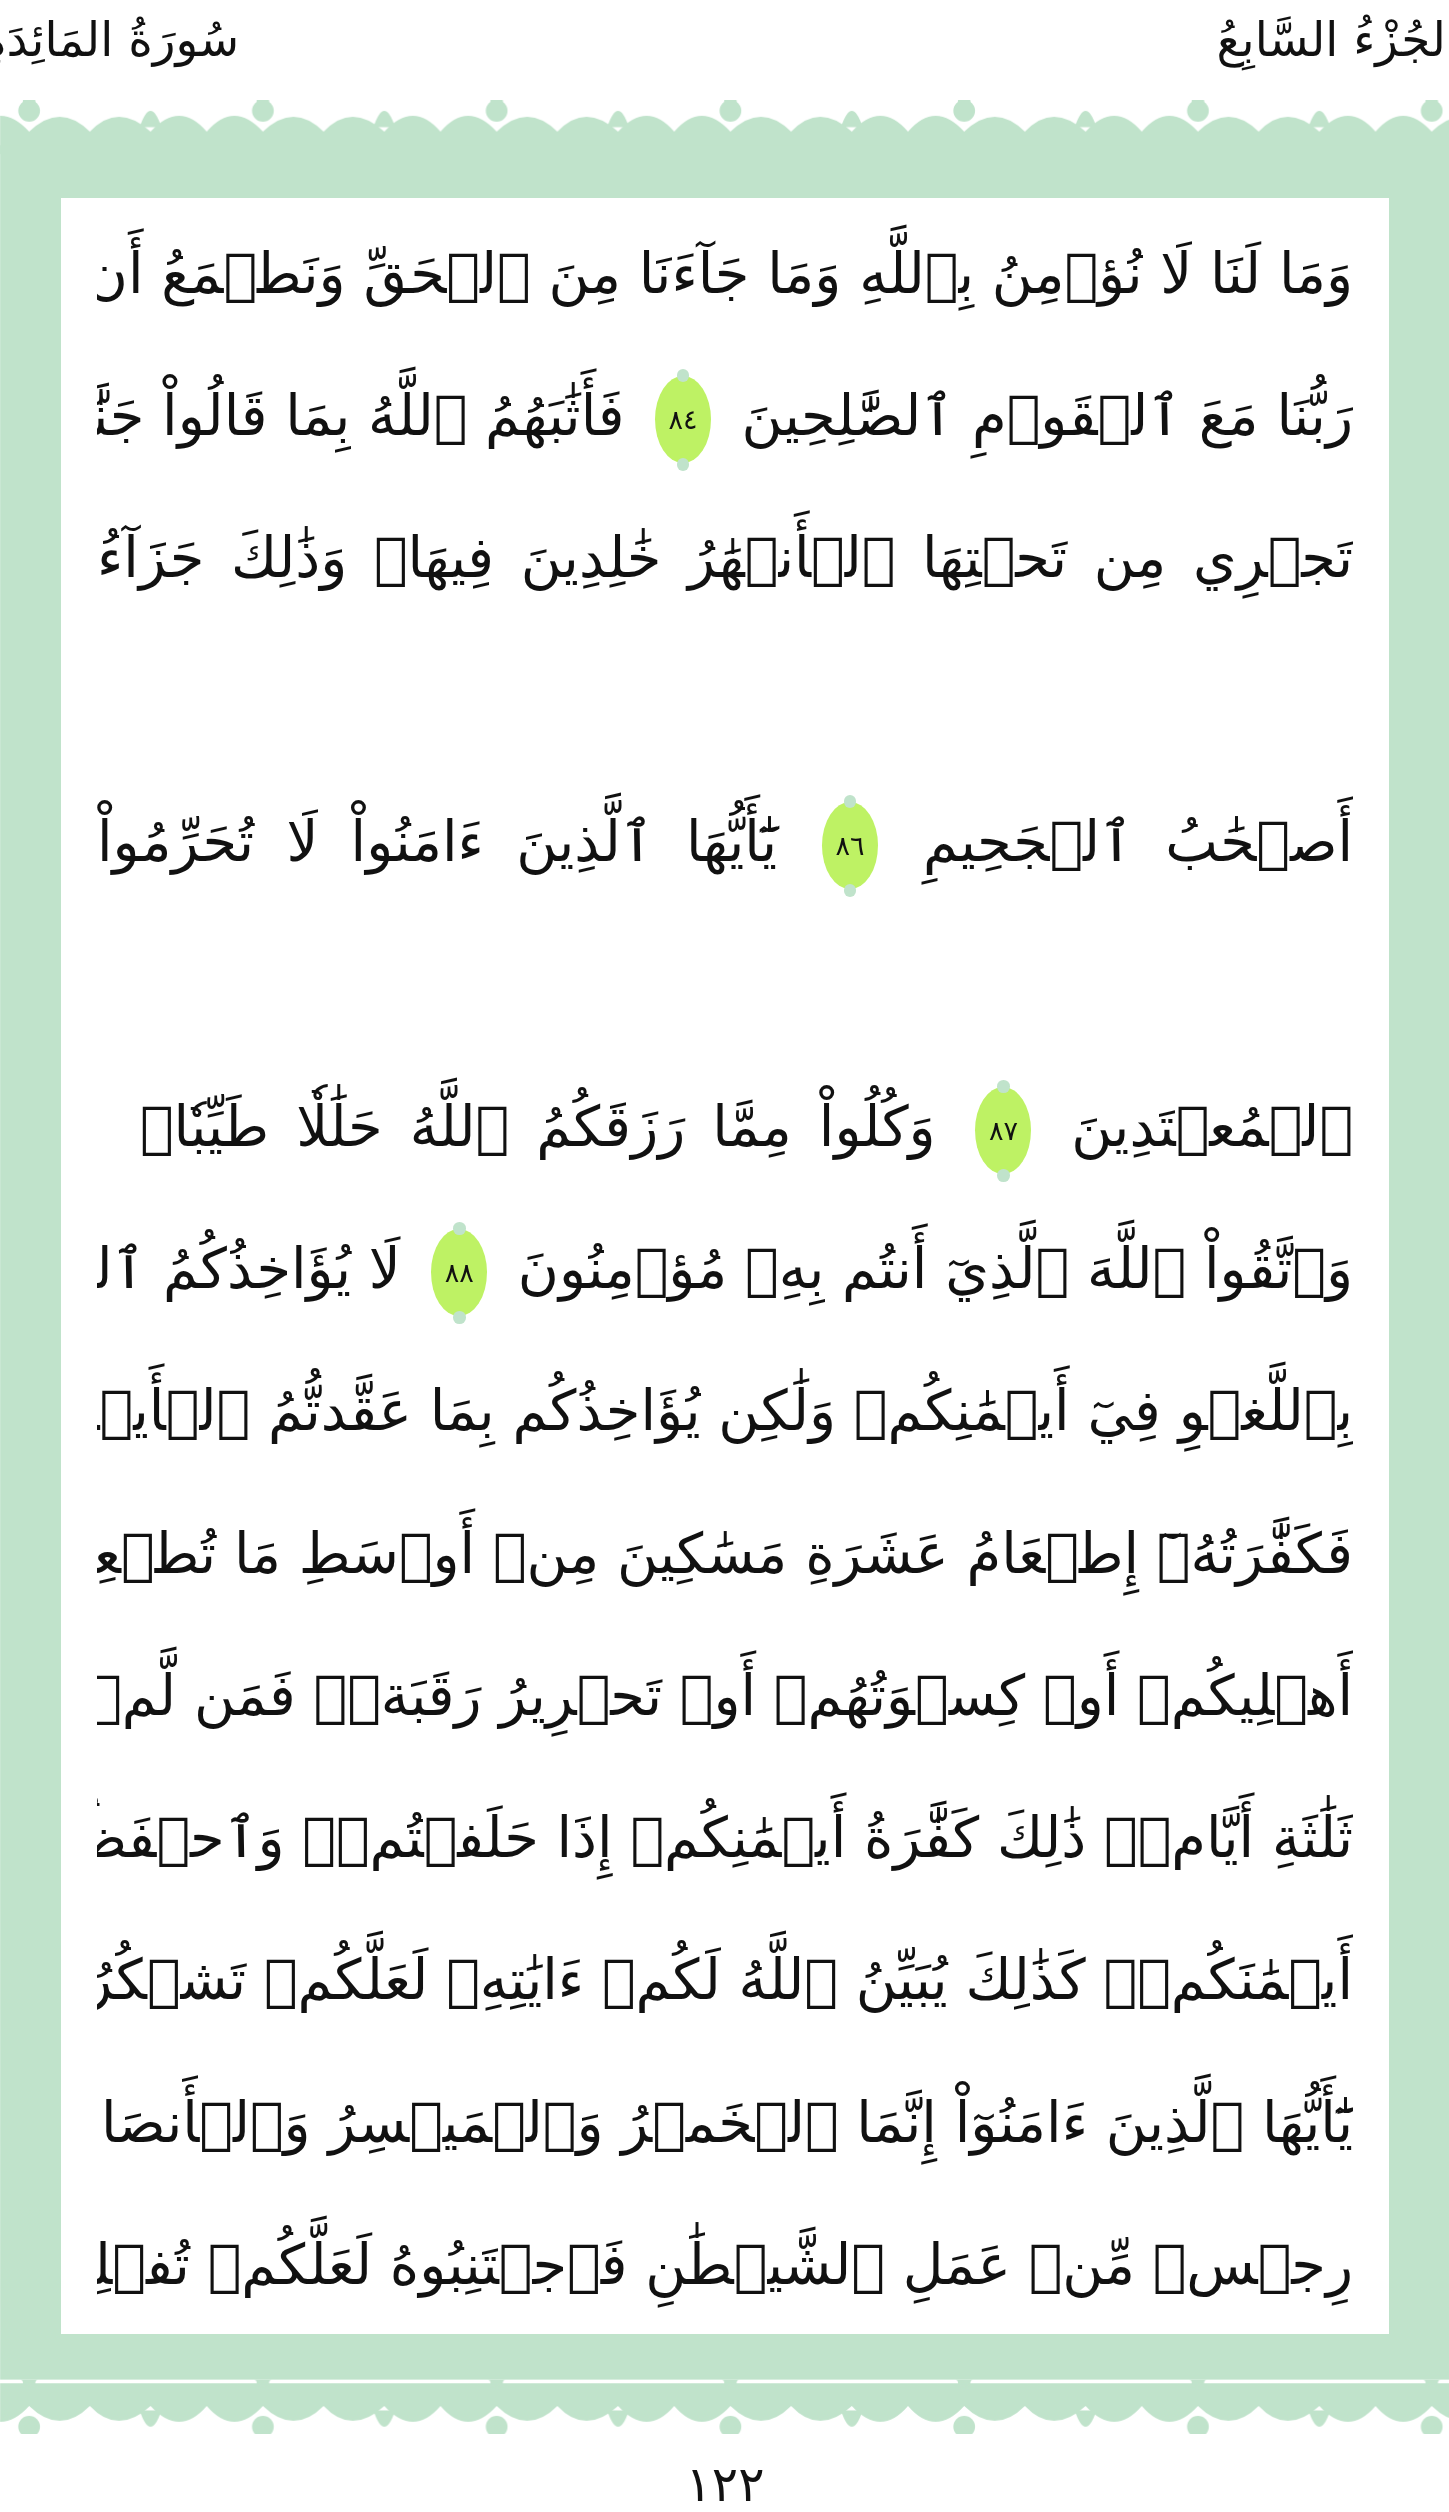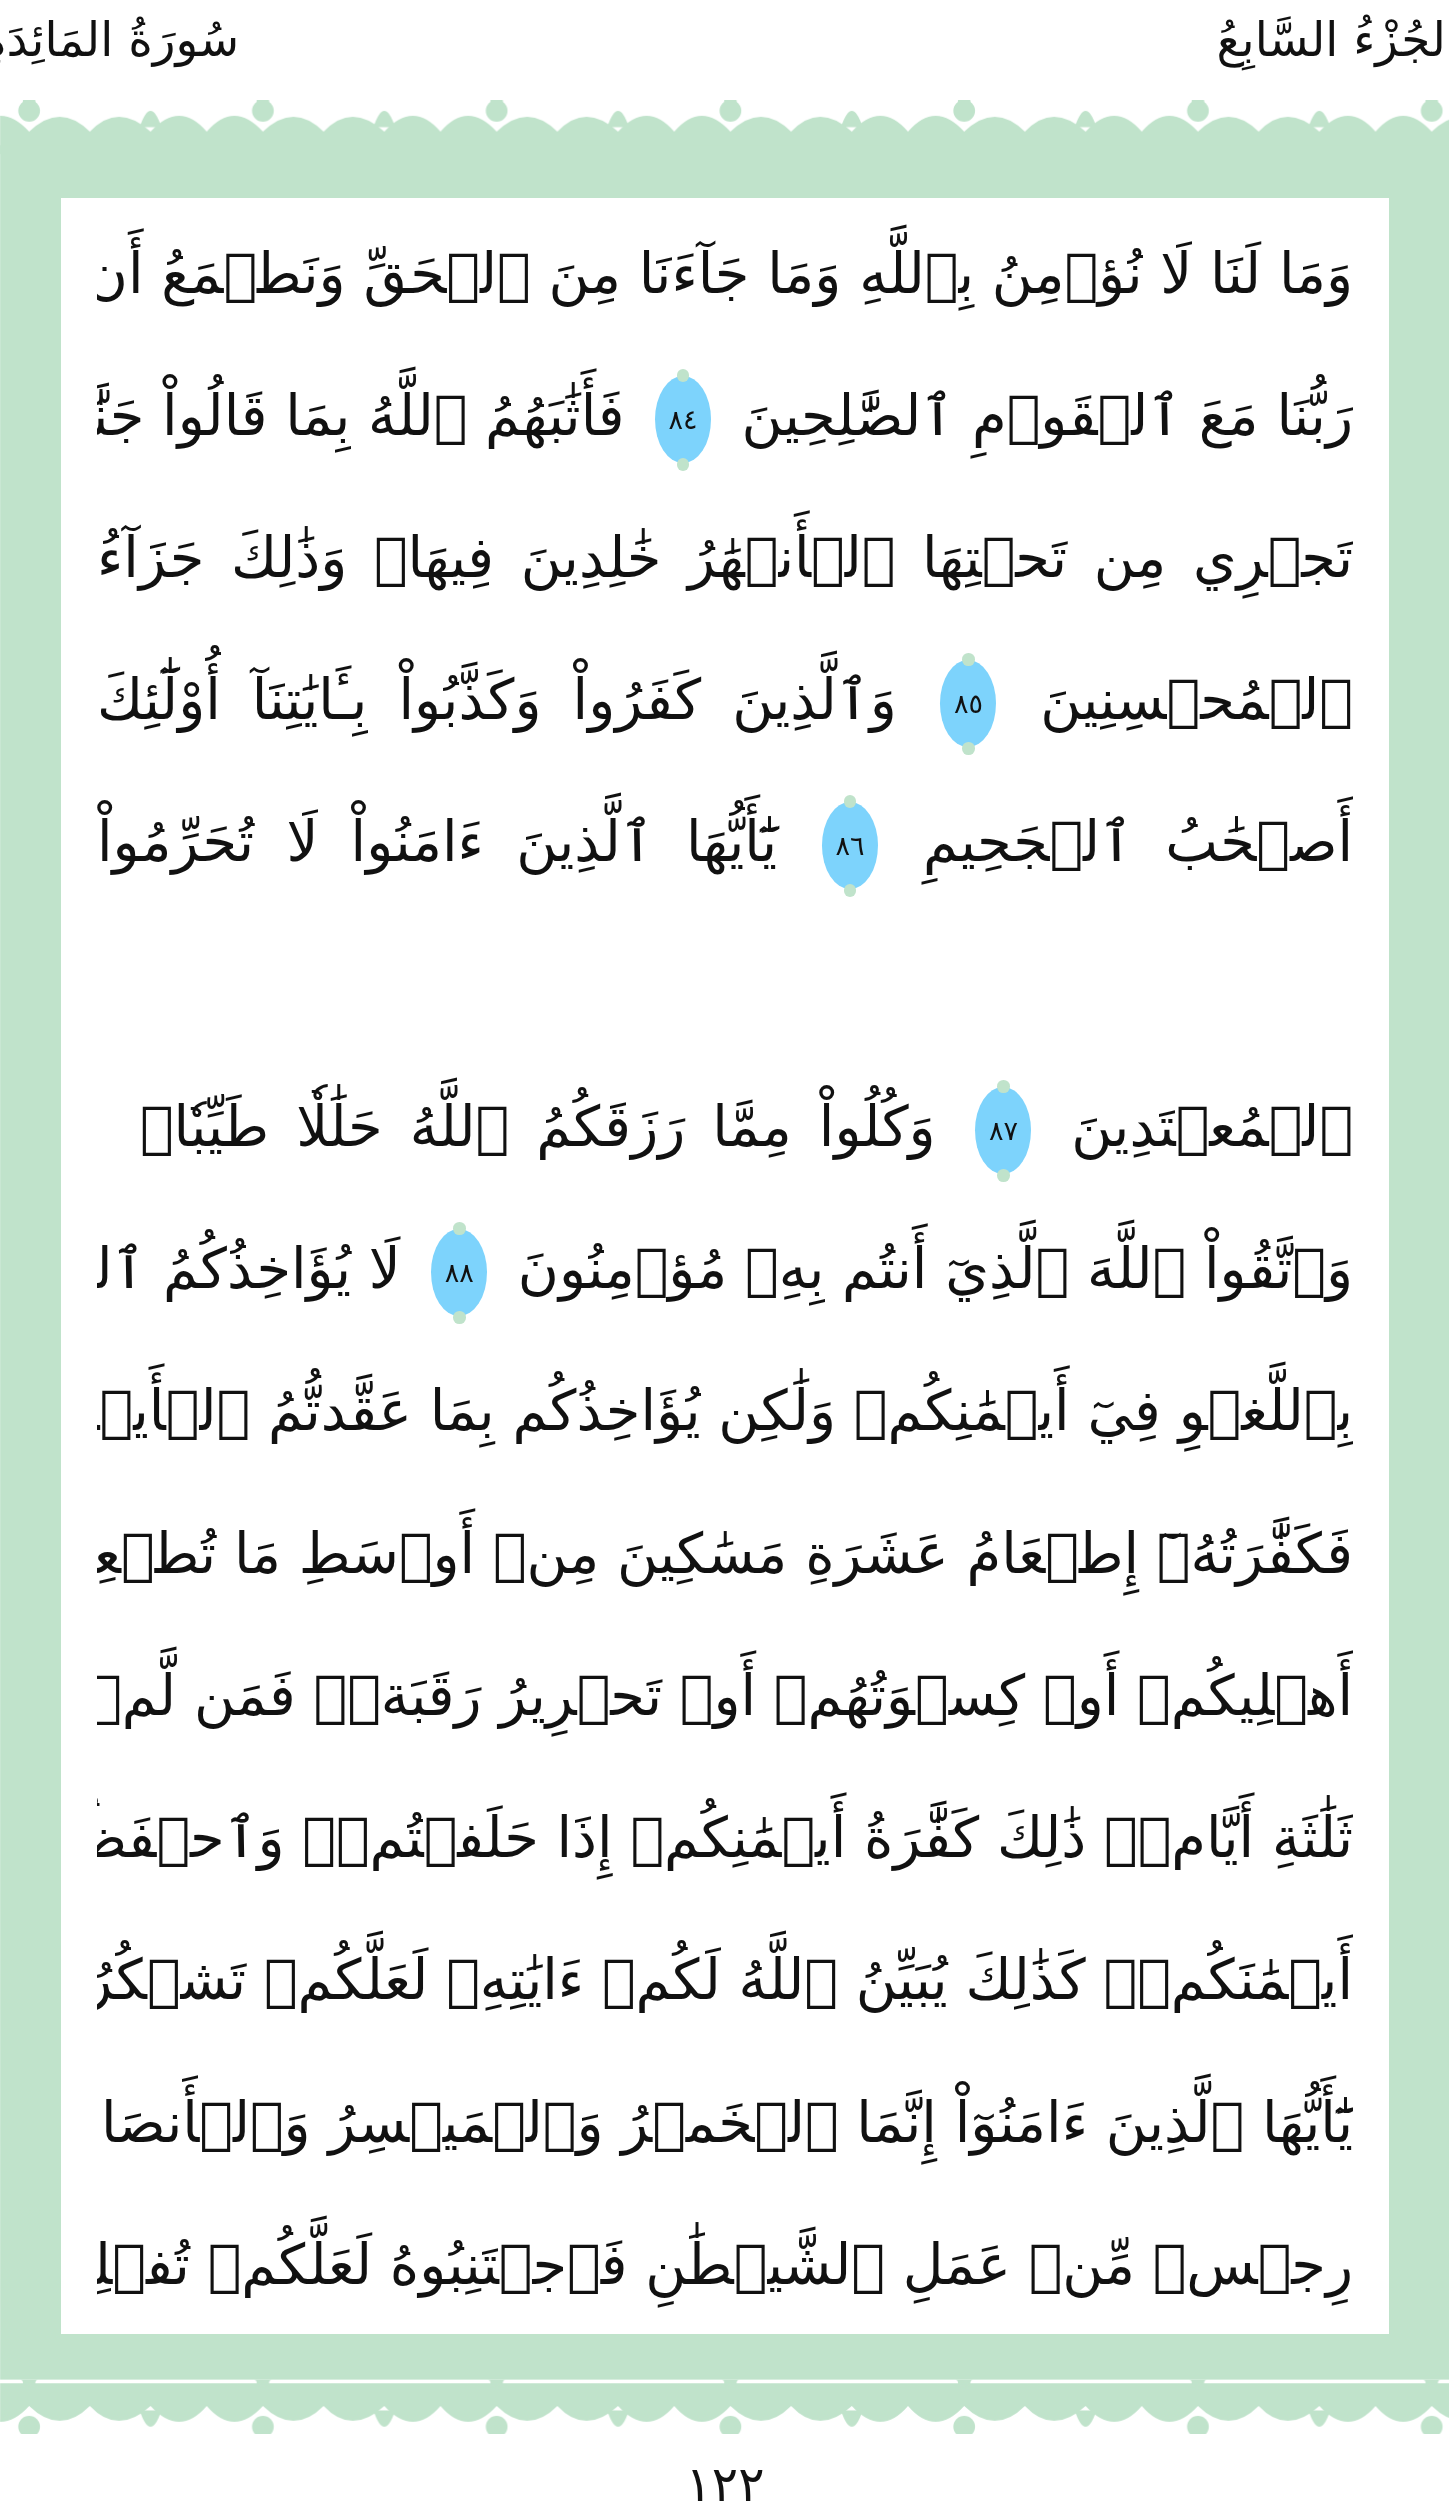--- a/index.html
+++ b/index.html
@@ -56,21 +56,21 @@
     color: #111111;
     white-space: nowrap;
     overflow: hidden;
   }
   .ayah-marker {
     display: inline-block;
     vertical-align: middle;
     width: 56px;
     height: 87px;
     margin: 0 12.7px;
-    background: #7dd3fc;
+    background: #bef264;
     border-radius: 50% / 50%;
     position: relative;
     text-align: left;
     line-height: 87px;
     font-size: 27px;
     color: #111;
     text-align-last: center;
   }
   .ayah-marker::before {
     content: "";
@@ -128,21 +128,20 @@
     <rect x="0" y="0" width="1600" height="60" fill="url(#scallopTop)"></rect>
     <rect x="0" y="50" width="1600" height="2466" fill="#c0e3cb"></rect>
     <rect x="0" y="2516" width="1600" height="60" fill="url(#scallopBottom)"></rect>
   </svg>
 </div>
 
 <div class="page-box">
   <div class="line" style="top:4.5px;"><span>وَمَا لَنَا لَا نُؤۡمِنُ بِٱللَّهِ وَمَا جَآءَنَا مِنَ ٱلۡحَقِّ وَنَطۡمَعُ أَن يُدۡخِلَنَا</span></div>
   <div class="line" style="top:147px;"><span>رَبُّنَا مَعَ ٱلۡقَوۡمِ ٱلصَّٰلِحِينَ</span> <span class="ayah-marker">٨٤</span> <span>فَأَثَٰبَهُمُ ٱللَّهُ بِمَا قَالُواْ جَنَّٰتٖ</span></div>
   <div class="line" style="top:289px;"><span>تَجۡرِي مِن تَحۡتِهَا ٱلۡأَنۡهَٰرُ خَٰلِدِينَ فِيهَاۚ وَذَٰلِكَ جَزَآءُ</span></div>
-  <div class="line" style="top:431px;"><span>ٱلۡمُحۡسِنِينَ</span> <span class="ayah-marker">٨٥</span> <span>وَٱلَّذِينَ كَفَرُواْ وَكَذَّبُواْ بِـَٔايَٰتِنَآ أُوْلَٰٓئِكَ</span></div>
   <div class="line" style="top:573px;"><span>أَصۡحَٰبُ ٱلۡجَحِيمِ</span> <span class="ayah-marker">٨٦</span> <span>يَٰٓأَيُّهَا ٱلَّذِينَ ءَامَنُواْ لَا تُحَرِّمُواْ</span></div>
   <div class="line" style="top:858px;margin-left:43px;"><span>ٱلۡمُعۡتَدِينَ</span> <span class="ayah-marker">٨٧</span> <span>وَكُلُواْ مِمَّا رَزَقَكُمُ ٱللَّهُ حَلَٰلٗا طَيِّبٗاۚ</span></div>
   <div class="line" style="top:1000px;"><span>وَٱتَّقُواْ ٱللَّهَ ٱلَّذِيٓ أَنتُم بِهِۦ مُؤۡمِنُونَ</span> <span class="ayah-marker">٨٨</span> <span>لَا يُؤَاخِذُكُمُ ٱللَّهُ</span></div>
   <div class="line" style="top:1142px;"><span>بِٱللَّغۡوِ فِيٓ أَيۡمَٰنِكُمۡ وَلَٰكِن يُؤَاخِذُكُم بِمَا عَقَّدتُّمُ ٱلۡأَيۡمَٰنَۖ</span></div>
   <div class="line" style="top:1285px;"><span>فَكَفَّٰرَتُهُۥٓ إِطۡعَامُ عَشَرَةِ مَسَٰكِينَ مِنۡ أَوۡسَطِ مَا تُطۡعِمُونَ</span></div>
   <div class="line" style="top:1427px;"><span>أَهۡلِيكُمۡ أَوۡ كِسۡوَتُهُمۡ أَوۡ تَحۡرِيرُ رَقَبَةٖۖ فَمَن لَّمۡ يَجِدۡ فَصِيَامُ</span></div>
   <div class="line" style="top:1569px;"><span>ثَلَٰثَةِ أَيَّامٖۚ ذَٰلِكَ كَفَّٰرَةُ أَيۡمَٰنِكُمۡ إِذَا حَلَفۡتُمۡۚ وَٱحۡفَظُوٓاْ</span></div>
   <div class="line" style="top:1711px;"><span>أَيۡمَٰنَكُمۡۚ كَذَٰلِكَ يُبَيِّنُ ٱللَّهُ لَكُمۡ ءَايَٰتِهِۦ لَعَلَّكُمۡ تَشۡكُرُونَ</span>  </div>
   <div class="line" style="top:1854px;"><span>يَٰٓأَيُّهَا ٱلَّذِينَ ءَامَنُوٓاْ إِنَّمَا ٱلۡخَمۡرُ وَٱلۡمَيۡسِرُ وَٱلۡأَنصَابُ وَٱلۡأَزۡلَٰمُ</span></div>
   <div class="line" style="top:1996px;"><span>رِجۡسٞ مِّنۡ عَمَلِ ٱلشَّيۡطَٰنِ فَٱجۡتَنِبُوهُ لَعَلَّكُمۡ تُفۡلِحُونَ</span>  </div>

